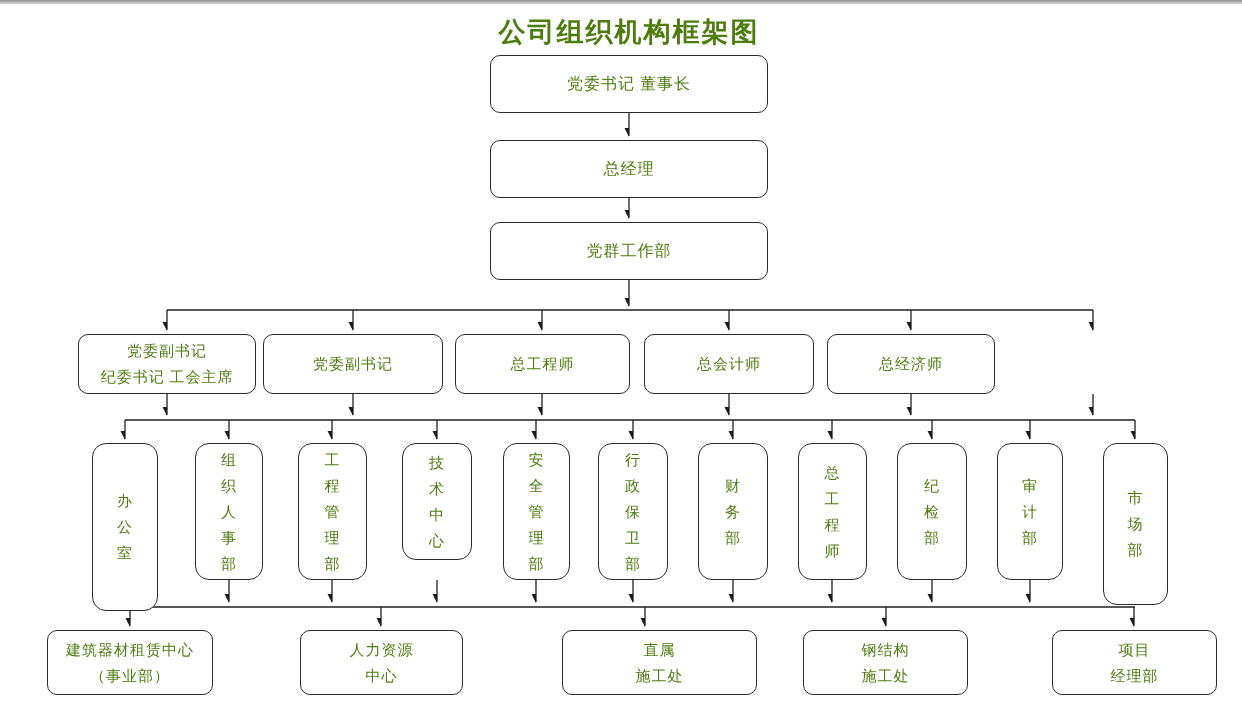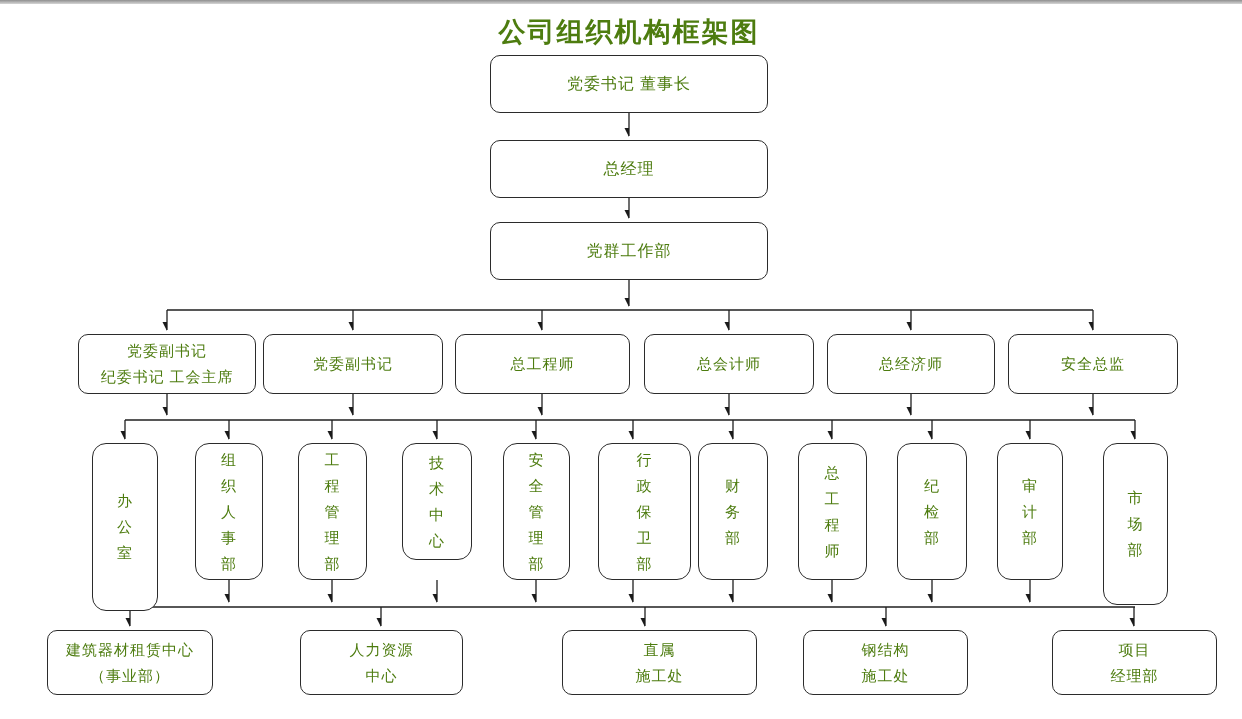--- a/index.html
+++ b/index.html
@@ -118,40 +118,37 @@
   </div>
   <div class="box" style="left:455px;top:334px;width:175px;height:60px">
     <span>总工程师</span>
   </div>
   <div class="box" style="left:644px;top:334px;width:170px;height:60px">
     <span>总会计师</span>
   </div>
   <div class="box" style="left:827px;top:334px;width:168px;height:60px">
     <span>总经济师</span>
   </div>
-  <div class="box" style="left:1008px;top:334px;width:170px;height:60px">
-    <span>安全总监</span>
-  </div>
 
   <div class="box vbox" style="left:92px;top:443px;width:66px;height:168px">
     <span class="vtext">办公室</span>
   </div>
   <div class="box vbox" style="left:195px;top:443px;width:68px;height:137px">
     <span class="vtext">组织人事部</span>
   </div>
   <div class="box vbox" style="left:298px;top:443px;width:69px;height:137px">
     <span class="vtext">工程管理部</span>
   </div>
   <div class="box vbox" style="left:402px;top:443px;width:70px;height:117px">
     <span class="vtext">技术中心</span>
   </div>
   <div class="box vbox" style="left:503px;top:443px;width:67px;height:137px">
     <span class="vtext">安全管理部</span>
   </div>
-  <div class="box vbox" style="left:598px;top:443px;width:93px;height:137px">
+  <div class="box vbox" style="left:598px;top:443px;width:70px;height:137px">
     <span class="vtext">行政保卫部</span>
   </div>
   <div class="box vbox" style="left:698px;top:443px;width:70px;height:137px">
     <span class="vtext">财务部</span>
   </div>
   <div class="box vbox" style="left:798px;top:443px;width:69px;height:137px">
     <span class="vtext">总工程师</span>
   </div>
   <div class="box vbox" style="left:897px;top:443px;width:70px;height:137px">
     <span class="vtext">纪检部</span>

